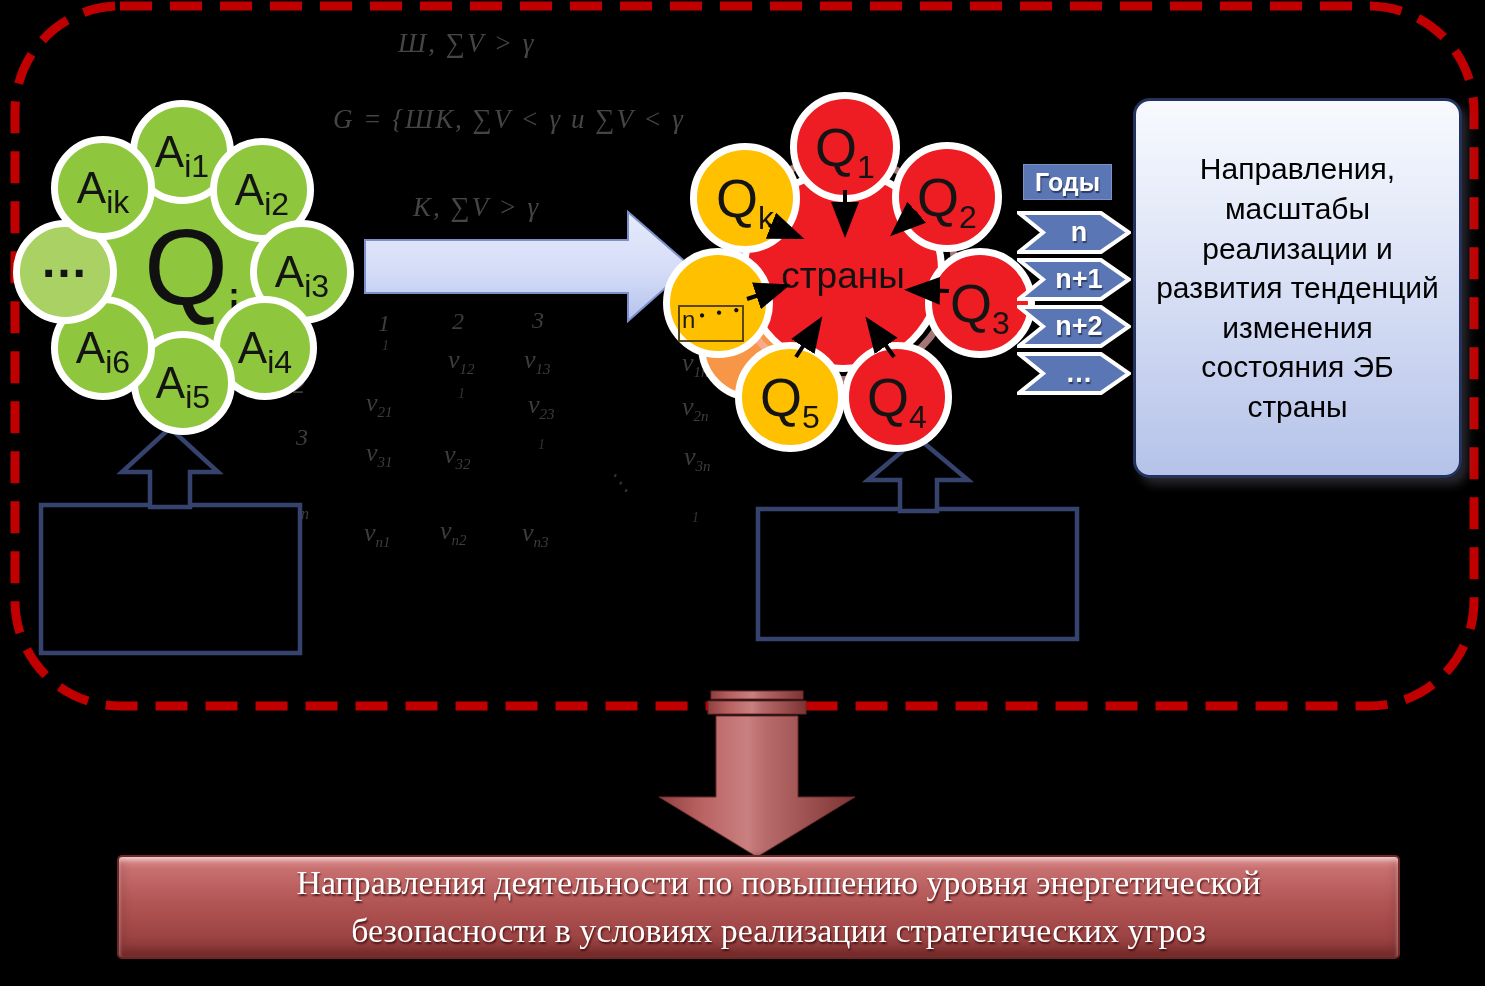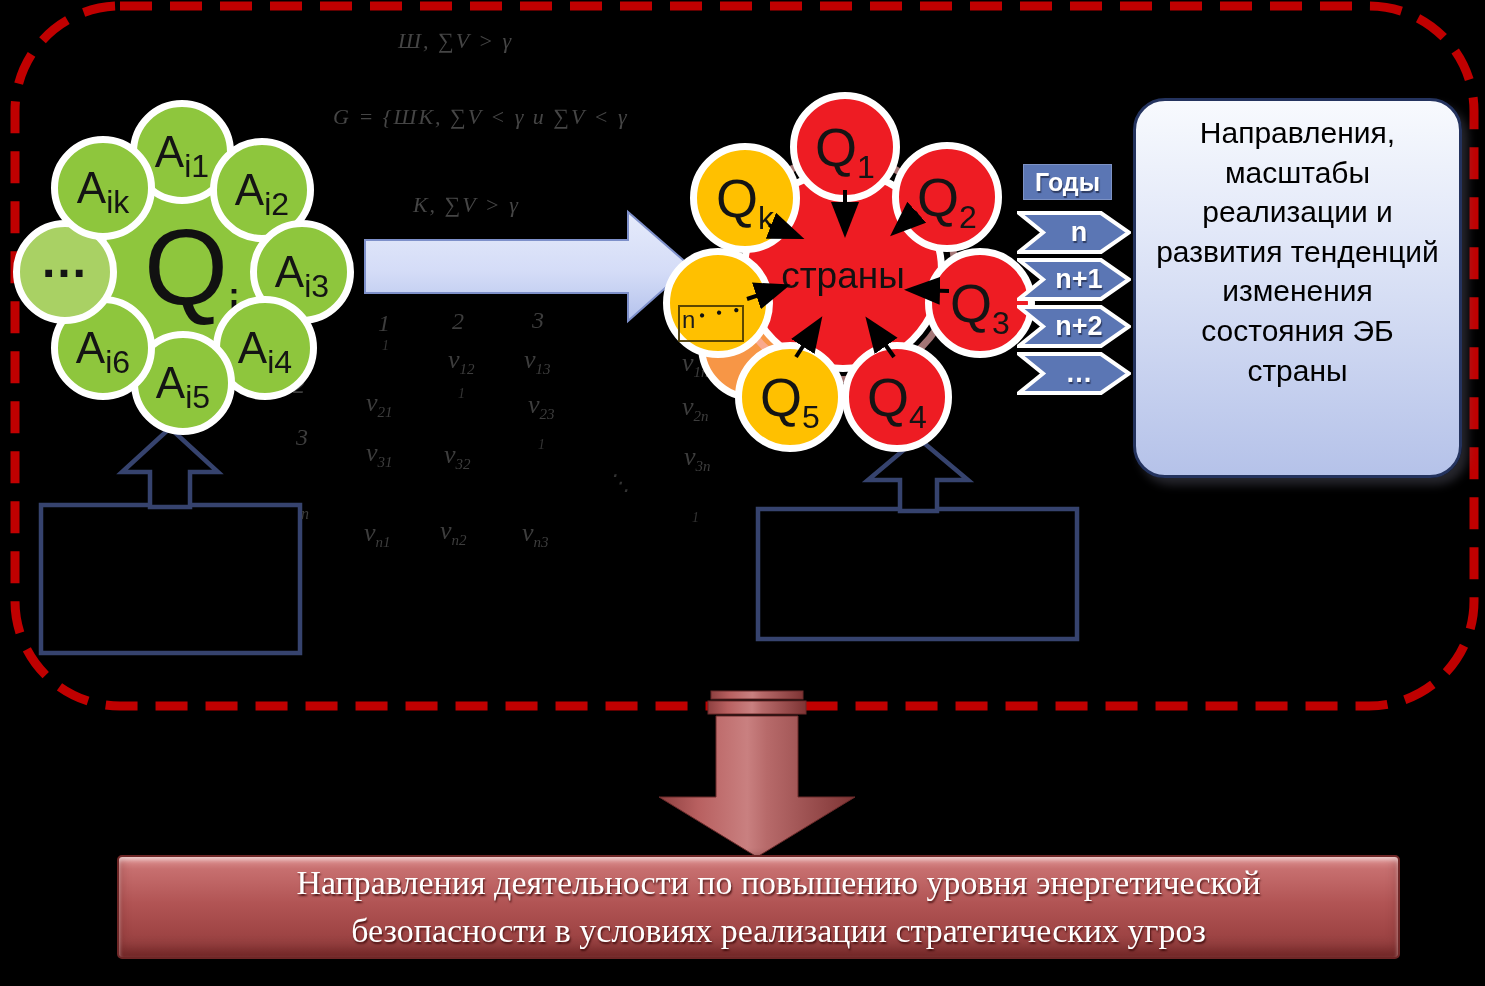--- a/index.html
+++ b/index.html
@@ -2,21 +2,21 @@
 <html><head>
 <meta charset="utf-8">
 <style>
   html,body{margin:0;padding:0;background:#000;}
   .stage{position:relative;width:1485px;height:986px;background:#000;overflow:hidden;
          font-family:"Liberation Sans",sans-serif;}
   svg{display:block;}
 
   
   .formula{position:absolute;color:#454545;font-family:"Liberation Serif",serif;
-           font-style:italic;font-size:22px;letter-spacing:2px;white-space:nowrap;}
+           font-style:italic;font-size:27px;letter-spacing:2px;white-space:nowrap;}
   .mtxt{position:absolute;color:#3d3d3d;font-family:"Liberation Serif",serif;
         font-style:italic;white-space:nowrap;}
   .mhead{font-size:24px;}
   .mrow{font-size:24px;}
   .mcell{font-size:26px;}
   .mcell sub{font-size:15px;font-style:italic;}
   .mdiag{font-size:14px;color:#333;}
   .mdots{font-size:22px;color:#333;}
   .vline{position:absolute;width:2px;background:#333;}
 
@@ -57,25 +57,25 @@
   .years-label{position:absolute;left:1023px;top:164px;width:89px;height:36px;background:#5b76b4;
                border:1px solid #7d92c4;box-sizing:border-box;display:flex;align-items:center;justify-content:center;
                color:#fff;font-weight:bold;font-size:25px;text-shadow:1px 2px 1px #2e3c63;z-index:6;}
   .chev{position:absolute;left:1017px;width:114px;height:43px;z-index:6;}
   .chev svg{position:absolute;left:0;top:0;}
   .chev-label{position:absolute;left:0;top:0;width:100%;height:100%;display:flex;align-items:center;
               justify-content:center;padding-left:10px;box-sizing:border-box;color:#fff;font-weight:bold;
               font-size:27px;text-shadow:1px 2px 1px #2e3c63;}
 
   
-  .info-box{position:absolute;left:1133px;top:98px;width:329px;height:380px;border-radius:32px;
+  .info-box{position:absolute;left:1133px;top:98px;width:329px;height:380px;border-radius:17px;
             border:3px solid #24335e;box-sizing:border-box;
             background:linear-gradient(180deg,#f8fafe 0%,#e2e8f8 35%,#b5c2e9 100%);
             box-shadow:6px 7px 10px rgba(110,110,130,0.35);
-            display:flex;align-items:flex-start;justify-content:center;text-align:center;
+            display:flex;align-items:center;justify-content:center;text-align:center;
             font-size:30px;line-height:1.32;color:#000;padding:12px 14px;z-index:6;}
 
   
   .banner{position:absolute;left:117px;top:855px;width:1283px;height:104px;border-radius:5px;
           border:2px solid #6e2626;box-sizing:border-box;
           background:linear-gradient(180deg,#e09494 0%,#c76f6f 12%,#b25555 45%,#a04646 75%,#8c3a3a 100%);
           box-shadow:inset 0 3px 4px rgba(255,255,255,0.55),inset 0 -8px 12px rgba(60,0,0,0.35),0 4px 10px rgba(0,0,0,0.8);
           display:flex;flex-direction:column;align-items:center;justify-content:center;z-index:6;}
   .banner-line{color:#fff;font-family:"Liberation Serif",serif;font-size:34px;line-height:1.42;
                white-space:nowrap;text-shadow:1px 2px 2px rgba(45,0,0,0.75);margin-left:40px;}

